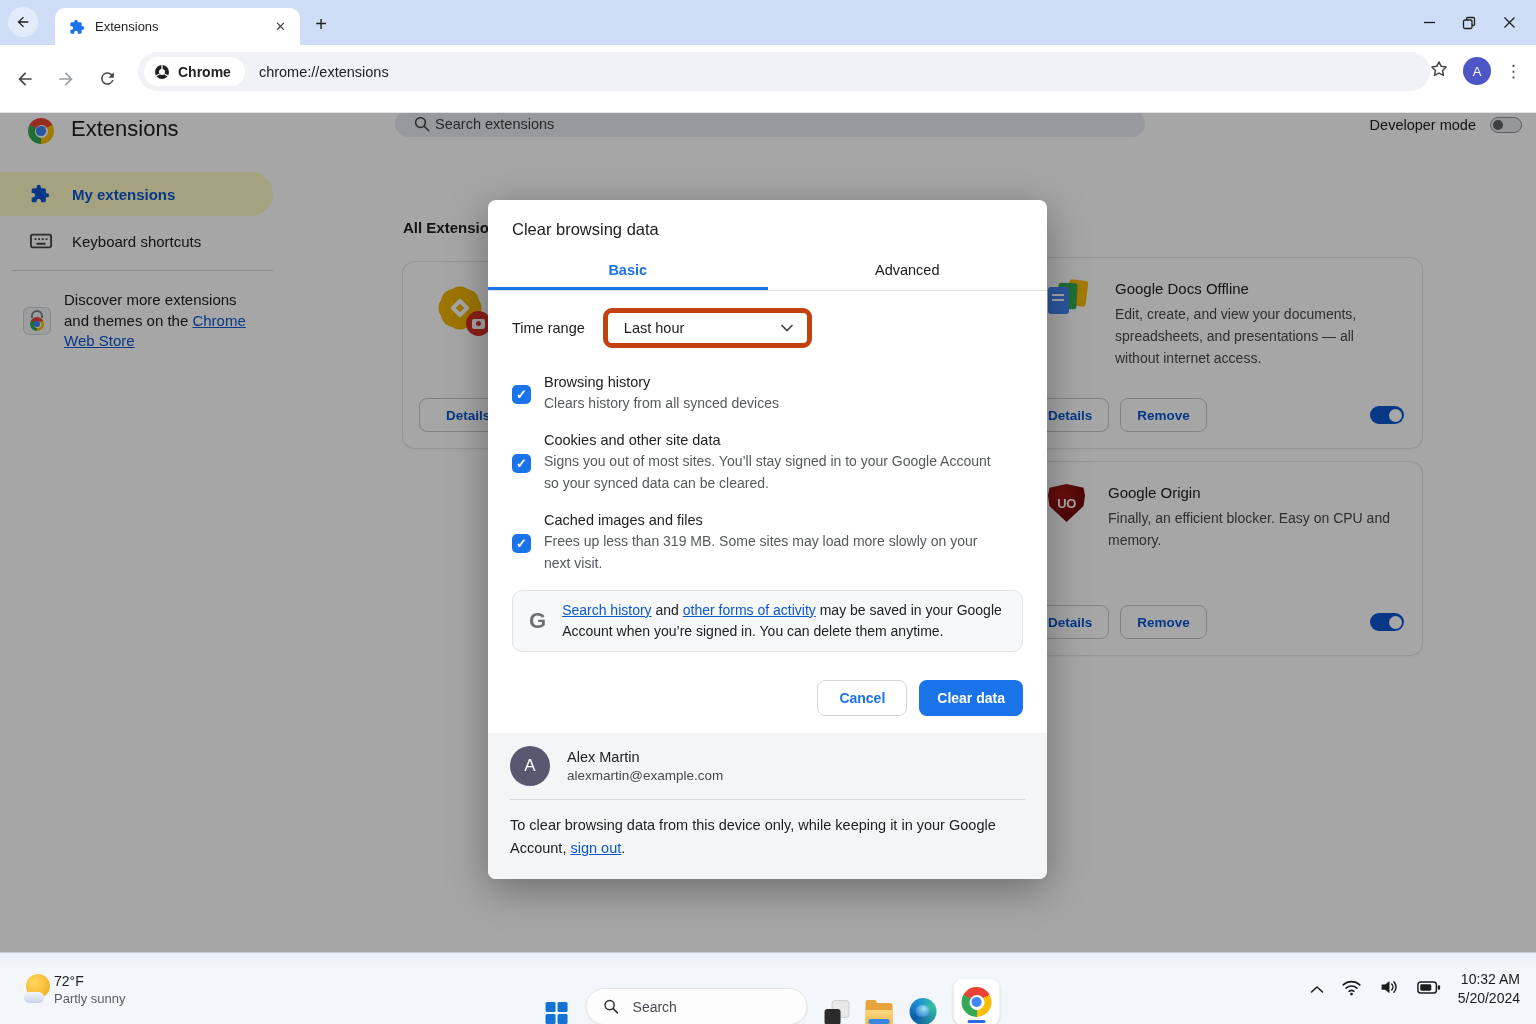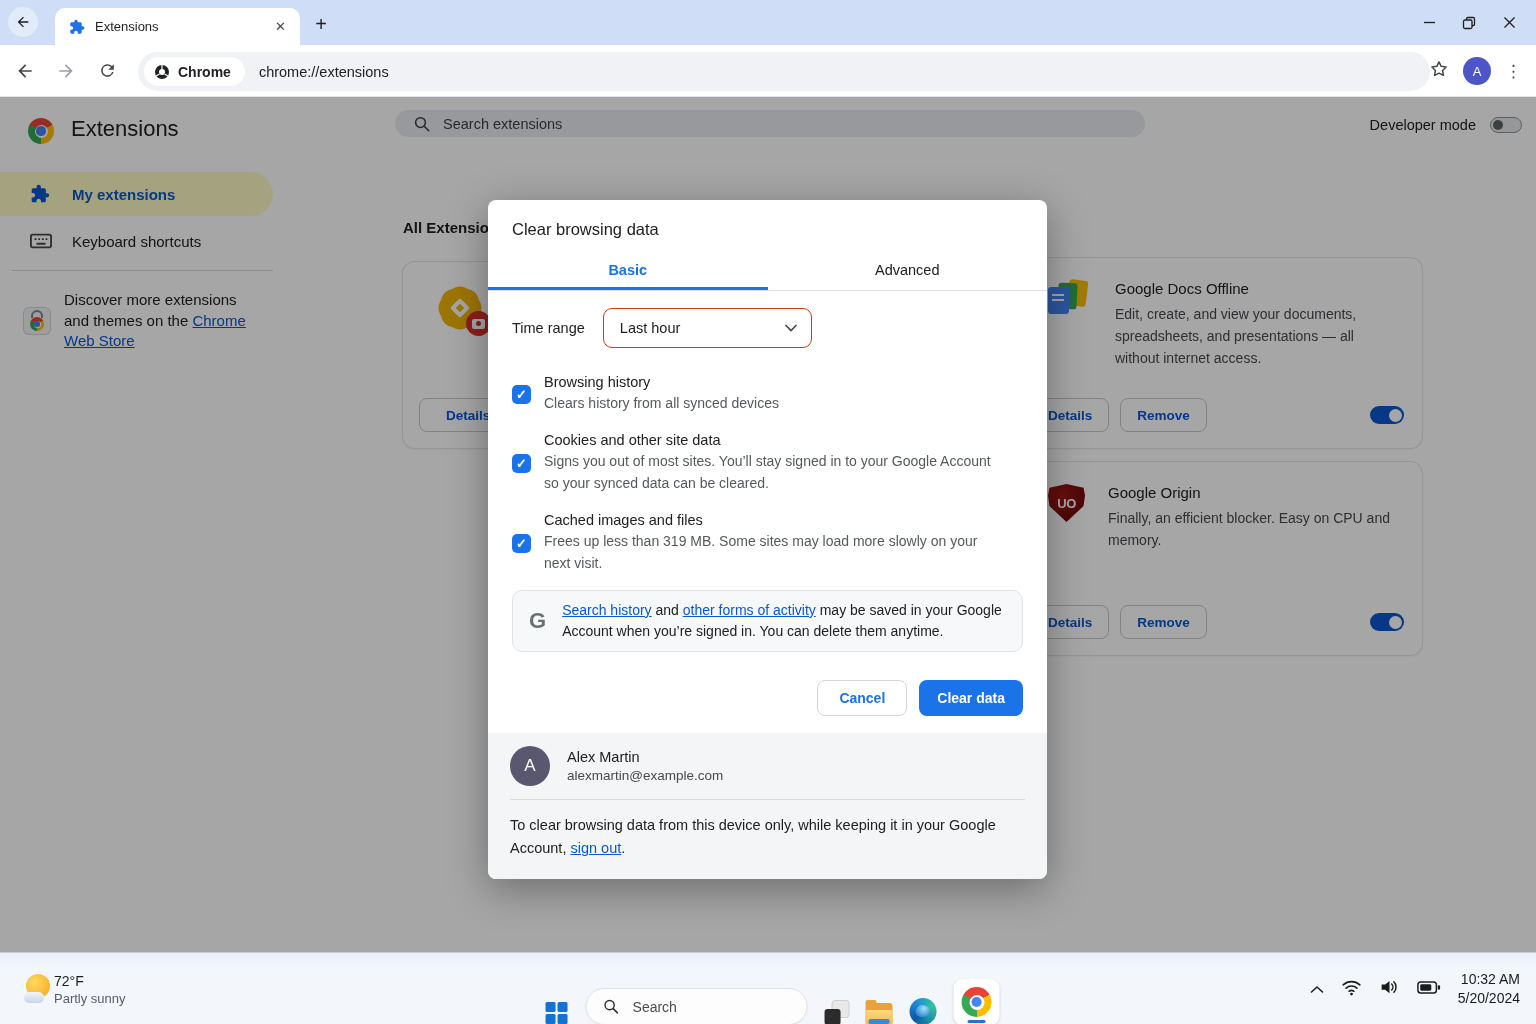--- a/index.html
+++ b/index.html
@@ -15,21 +15,21 @@
   .tab { position:absolute; left:55px; top:8px; width:245px; height:37px; background:#fff;
     border-radius:10px 10px 0 0; display:flex; align-items:center; padding:0 10px 0 14px; }
   .tab-title { font-size:13px; color:#1f1f1f; margin-left:10px; flex:1; }
   .tab-close { font-size:13px; color:#45474b; cursor:default; padding:2px 4px; }
   .newtab-btn { position:absolute; left:308px; top:11px; width:26px; height:26px; display:flex;
     align-items:center; justify-content:center; font-size:20px; color:#1f1f1f; }
   .wincontrols { position:absolute; right:6px; top:0; height:45px; display:flex; align-items:center; gap:26px; padding-right:14px; }
   .wc { width:14px; height:14px; display:flex; align-items:center; justify-content:center; color:#1f1f1f; }
 
   
-  .toolbar { position:absolute; top:45px; left:0; right:0; height:52px; background:#fff;
+  .toolbar { position:absolute; top:45px; left:0; right:0; height:68px; background:#fff;
     border-bottom:1px solid #e1e3e8; z-index:20; display:flex; align-items:center; }
   .nav-ic { width:34px; height:34px; display:flex; align-items:center; justify-content:center; flex:none; }
   .omnibox { position:absolute; left:138px; top:7px; width:1292px; height:39px; background:#f0f2f6;
     border-radius:20px; display:flex; align-items:center; padding:0 14px 0 6px; }
   .engine-pill { height:29px; background:#fff; border-radius:15px; display:flex; align-items:center;
     gap:8px; padding:0 14px 0 10px; font-size:14px; font-weight:700; color:#202124; }
   .url { font-size:14.5px; color:#202124; margin-left:14px; }
   .tool-right { position:absolute; right:10px; top:45px; height:52px; display:flex; align-items:center; gap:14px; z-index:21; padding-right:4px;}
   .avatar-sm { width:28px; height:28px; border-radius:50%; background:#4e55c6; color:#fff; font-size:13px;
     display:flex; align-items:center; justify-content:center; }
@@ -38,21 +38,21 @@
   
   .page { position:absolute; top:97px; left:0; right:0; bottom:72px; background:#fff; z-index:1; overflow:hidden; }
   .chrome-logo { position:relative; display:inline-block; border-radius:50%;
     background:conic-gradient(from 60deg,#fbbc04 0 120deg,#34a853 0 240deg,#ea4335 0 360deg); }
   .chrome-logo i { position:absolute; border-radius:50%; }
   .cl-white { inset:25%; background:#fff; }
   .cl-blue { inset:32%; background:#4285f4; }
   .pg-header-logo { left:28px; top:21px; width:26px; height:26px; }
   .pg-title { left:71px; top:19px; font-size:22px; color:#202124; }
   .pg-search { left:395px; top:13px; width:750px; height:27px; background:#e9ecf2; border-radius:21px;
-    display:flex; align-items:center; padding-left:18px; gap:12px; }
+    display:flex; align-items:center; padding-left:18px; gap:4px; }
   .pg-search-txt { font-size:14.5px; color:#3c4043; }
   .devmode { right:14px; top:20px; display:flex; align-items:center; gap:14px; }
   .devmode-label { font-size:14.5px; color:#202124; }
   .tgl-off { width:32px; height:16px; border-radius:9px; background:#e6e8ec; border:1px solid #8f9398; position:relative; }
   .tgl-off i { position:absolute; left:2px; top:2px; width:10px; height:10px; border-radius:50%; background:#5f6368; }
 
   .side-item-active { left:0; top:75px; width:273px; height:44px; background:#fef9c3; border-radius:0 24px 24px 0;
     display:flex; align-items:center; gap:22px; padding-left:30px; }
   .side-item-active span.lbl { color:#0b57d0; font-size:15px; font-weight:700; }
   .side-item { left:0; top:124px; width:273px; height:40px; display:flex; align-items:center; gap:20px; padding-left:30px; }
@@ -109,21 +109,21 @@
   
   .dialog { position:absolute; left:488px; top:200px; width:559px; height:679px; background:#fff;
     border-radius:8px; z-index:10; box-shadow:0 10px 40px rgba(0,0,0,.35); display:flex; flex-direction:column; overflow:hidden; }
   .dlg-title { padding:20px 24px 0; font-size:16.5px; color:#202124; }
   .dlg-tabs { display:flex; margin-top:14px; border-bottom:1px solid #dcdfe3; }
   .dlg-tab { flex:1; text-align:center; padding:9px 0 12px; font-size:14.5px; color:#202124; cursor:default; }
   .dlg-tab.active { color:#1a73e8; font-weight:700; box-shadow:inset 0 -3px 0 #1a73e8; }
   .dlg-body { padding:0 24px; flex:1; }
   .tr-row { margin-top:17px; display:flex; align-items:center; gap:18px; }
   .tr-label { font-size:14.5px; color:#202124; }
-  .select { width:209px; height:40px; border:1px solid #c2410c; border-radius:9px; display:flex;
+  .select { width:209px; height:40px; border:5px solid #c2410c; border-radius:9px; display:flex;
     align-items:center; padding:0 14px 0 16px; font-size:14.5px; color:#202124; }
   .select .chev { margin-left:auto; }
   .chk-list { margin-top:26px; }
   .chk-row { display:flex; align-items:center; gap:13px; margin-bottom:18px; }
   .chk { width:19px; height:19px; flex:none; border-radius:5px; background:#1a73e8; color:#fff;
     display:flex; align-items:center; justify-content:center; font-size:13px; font-weight:700; }
   .chk-label { font-size:14.5px; color:#202124; margin-bottom:2px; }
   .chk-desc { font-size:14px; line-height:22px; color:#55595e; max-width:460px; }
   .notice { margin-top:16px; background:#f7f8f9; border:1px solid #e1e3e6; border-radius:10px;
     padding:9px 16px; display:flex; align-items:center; gap:16px; }

